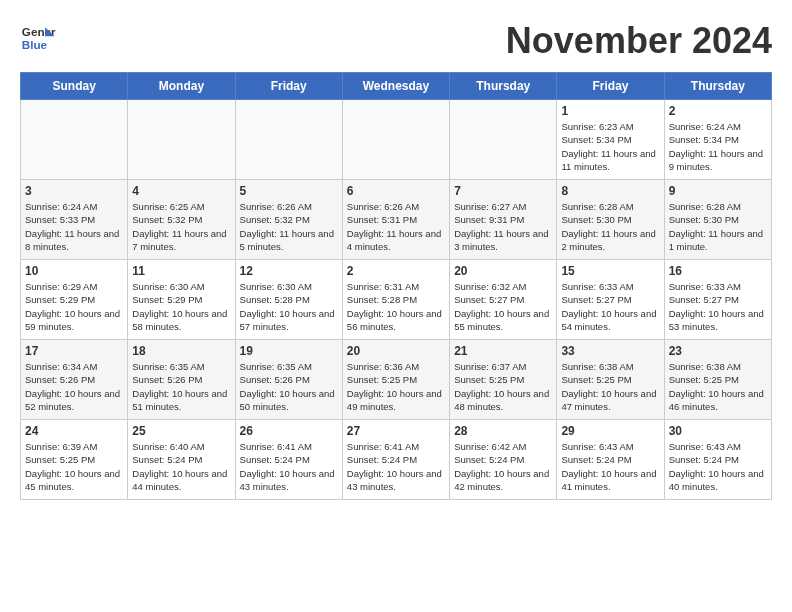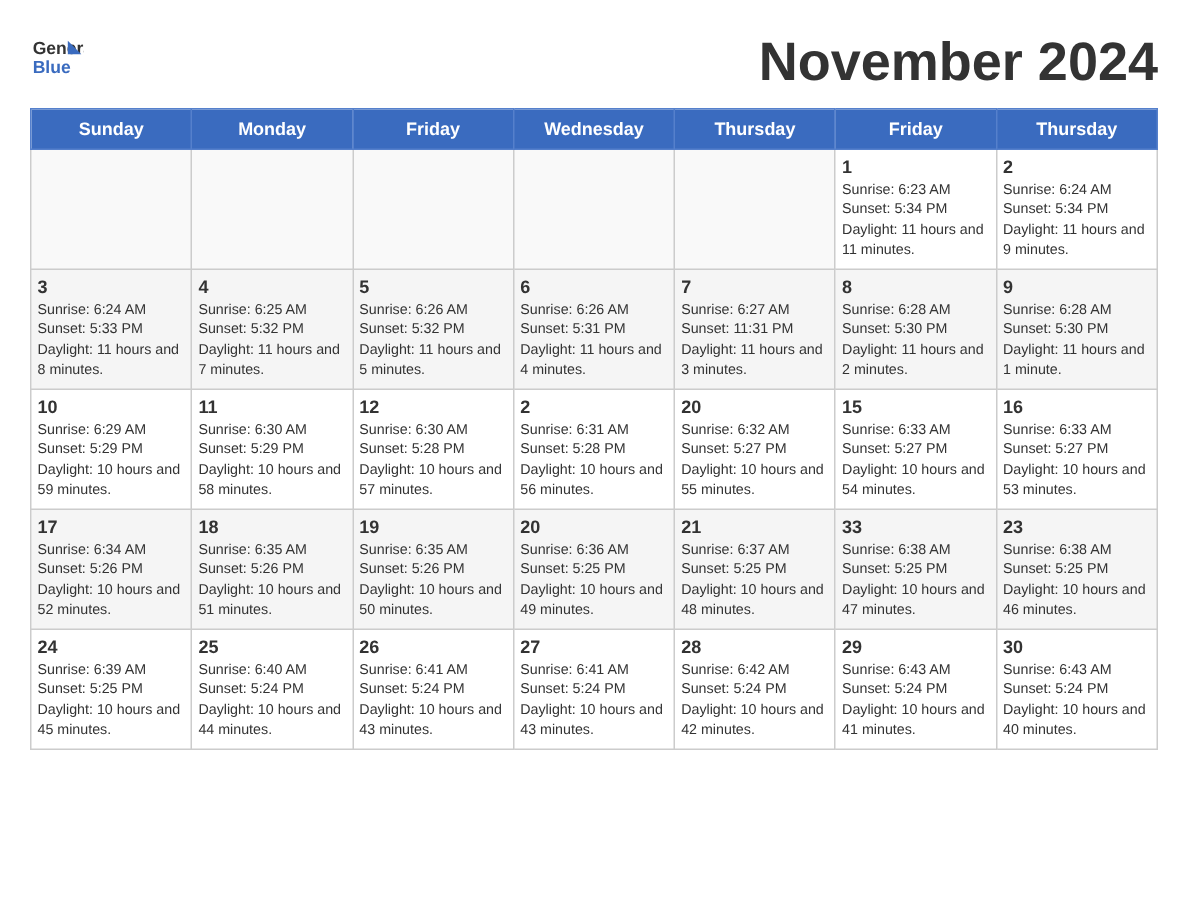--- a/index.html
+++ b/index.html
@@ -147,21 +147,21 @@
         </td>
         <td>
           <span class="day-num">6</span>
           <div class="day-info">Sunrise: 6:26 AM
 Sunset: 5:31 PM
 Daylight: 11 hours and 4 minutes.</div>
         </td>
         <td>
           <span class="day-num">7</span>
           <div class="day-info">Sunrise: 6:27 AM
-Sunset: 11:31 PM
+Sunset: 9:31 PM
 Daylight: 11 hours and 3 minutes.</div>
         </td>
         <td>
           <span class="day-num">8</span>
           <div class="day-info">Sunrise: 6:28 AM
 Sunset: 5:30 PM
 Daylight: 11 hours and 2 minutes.</div>
         </td>
         <td>
           <span class="day-num">9</span>

